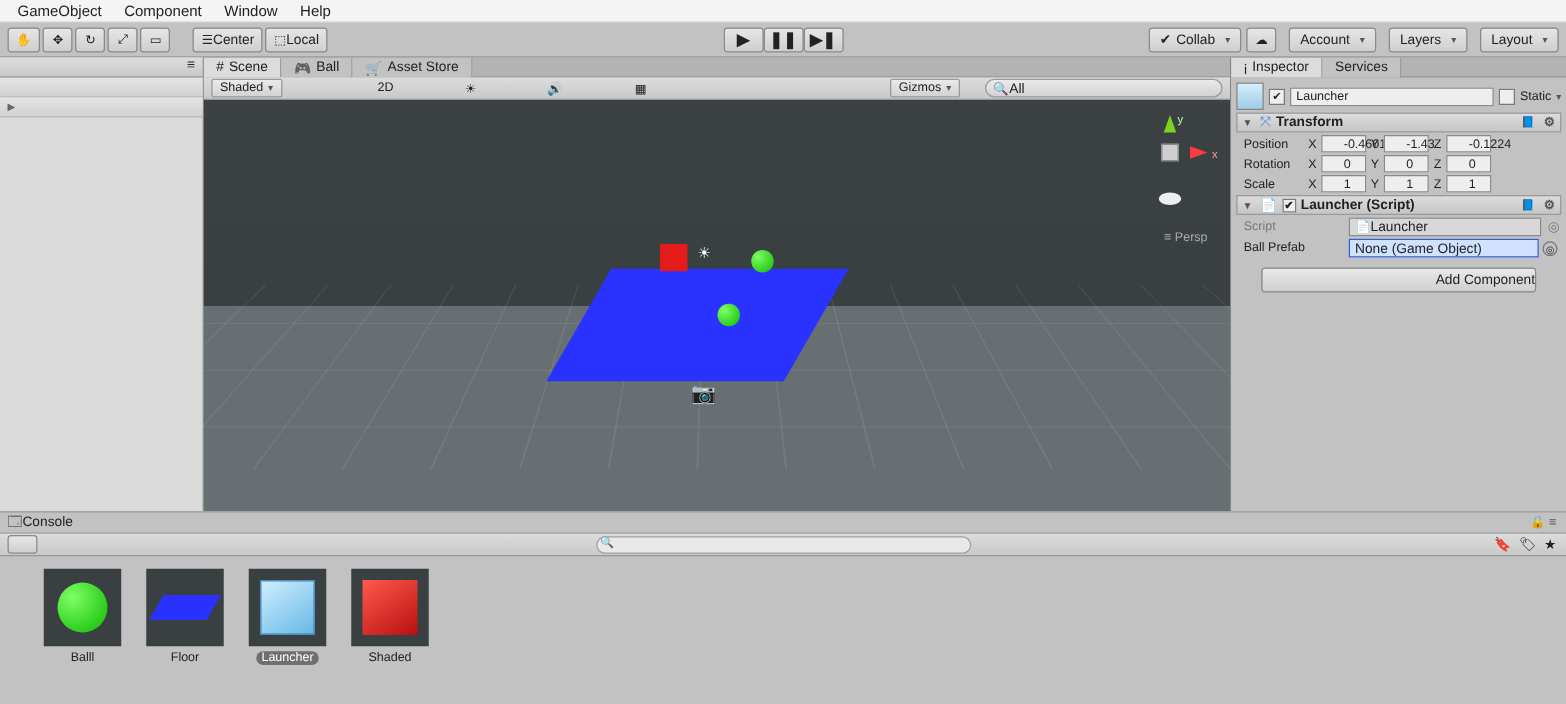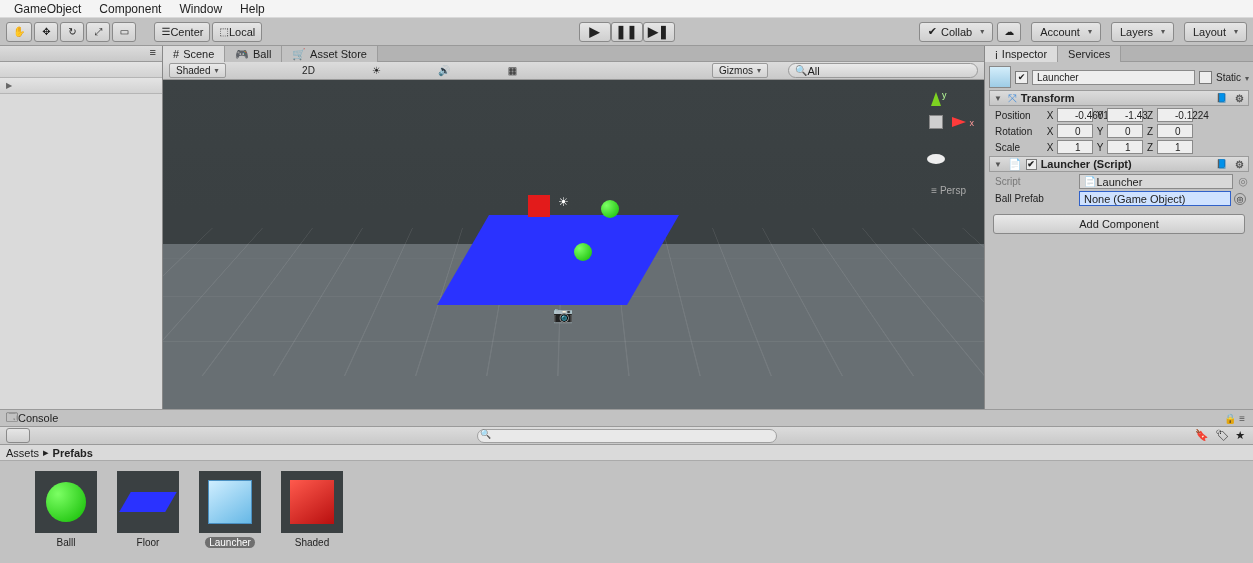--- a/index.html
+++ b/index.html
@@ -57,21 +57,21 @@
   .comp-header { height: 16px; background: linear-gradient(#dcdcdc,#c6c6c6); border: 1px solid #9b9b9b; display: flex; align-items: center; padding: 0 4px; gap: 4px; font-weight: bold; font-size: 11px; position: relative; }
   .comp-header::before { content: "▼"; font-size: 8px; color: #555; margin-right: 2px; }
   .gear { position: absolute; right: 4px; font-size: 10px; color: #555; }
   .book { position: absolute; right: 20px; font-size: 9px; color: #555; }
   .vec-row { display: flex; align-items: center; gap: 2px; padding-left: 6px; }
   .vec-row .vlabel { width: 48px; font-size: 10px; }
   .vec-row .ax { width: 10px; text-align: center; font-size: 10px; }
   .vec-row .num { width: 30px; height: 14px; background: #eee; border: 1px solid #8a8a8a; font-size: 10px; padding: 0 17px; display: flex; align-items: center; }
   .obj-field { height: 15px; background: #cfe2ff; border: 1px solid #3061c9; padding: 0 4px; font-size: 10px; display: flex; align-items: center; position: relative; }
   .obj-field .target { position: absolute; right: -16px; width: 12px; height: 12px; border: 1px solid #777; border-radius: 50%; display: flex; align-items: center; justify-content: center; font-size: 8px; top: 1px; }
-  .add-comp-btn { height: 20px; background: linear-gradient(#e9e9e9,#cfcfcf); border: 1px solid #888; border-radius: 3px; margin: 6px 4px; text-align: center; line-height: 18px; font-size: 11px; }
+  .add-comp-btn { height: 20px; background: linear-gradient(#e9e9e9,#cfcfcf); border: 1px solid #888; border-radius: 3px; margin: 6px 20px; text-align: right; line-height: 18px; font-size: 11px; }
 
   .console-bar { height: 18px; background: #c2c2c2; border-top: 1px solid #9a9a9a; border-bottom: 1px solid #9a9a9a; display: flex; align-items: center; padding: 0 6px; position: relative; }
   .console-bar::after { content: "🔒 ≡"; position: absolute; right: 8px; font-size: 10px; color: #555; }
   .project { height: 136px; background: #c2c2c2; display: flex; flex-direction: column; }
   .proj-top { height: 18px; background: linear-gradient(#dcdcdc,#c9c9c9); border-bottom: 1px solid #999; display: flex; align-items: center; padding: 0 6px; position: relative; }
   .proj-search { position: absolute; left: 50%; transform: translateX(-50%); width: 300px; height: 14px; border-radius: 8px; background: #e9e9e9; border: 1px solid #a0a0a0; font-size: 10px; padding-left: 16px; display: flex; align-items: center; }
   .proj-search::before { content: "🔍"; position: absolute; left: 3px; top: -1px; font-size: 9px; }
   .proj-right-icons { position: absolute; right: 8px; display: flex; gap: 6px; font-size: 11px; color: #555; }
   .breadcrumb { height: 16px; border-bottom: 1px solid #aaa; display: flex; align-items: center; padding-left: 6px; gap: 4px; background: #dadada; }
   .asset-grid { flex: 1; display: flex; gap: 18px; padding: 10px 34px; background: #c2c2c2; }
@@ -252,25 +252,20 @@
 <div class="project">
   <div class="proj-top">
     <div class="tool-btn" style="height:15px;font-size:9px"></div>
     <div class="proj-search"></div>
     <div class="proj-right-icons">
       <span>🔖</span>
       <span>🏷</span>
       <span>★</span>
     </div>
   </div>
-  <div class="breadcrumb">
-    <span>Assets</span>
-    <span>▸</span>
-    <b>Prefabs</b>
-  </div>
   <div class="asset-grid">
     <div class="asset-item">
       <div class="asset-thumb">
           <div style="width:40px;height:40px;border-radius:50%;background:radial-gradient(circle at 30% 30%,#7cff64,#0fb900)"></div>
         </div>
       <div class="asset-label">Balll</div>
     </div>
     <div class="asset-item">
       <div class="asset-thumb">
           <div style="width:46px;height:20px;background:#2a32ff;transform:skewX(-30deg)"></div>

